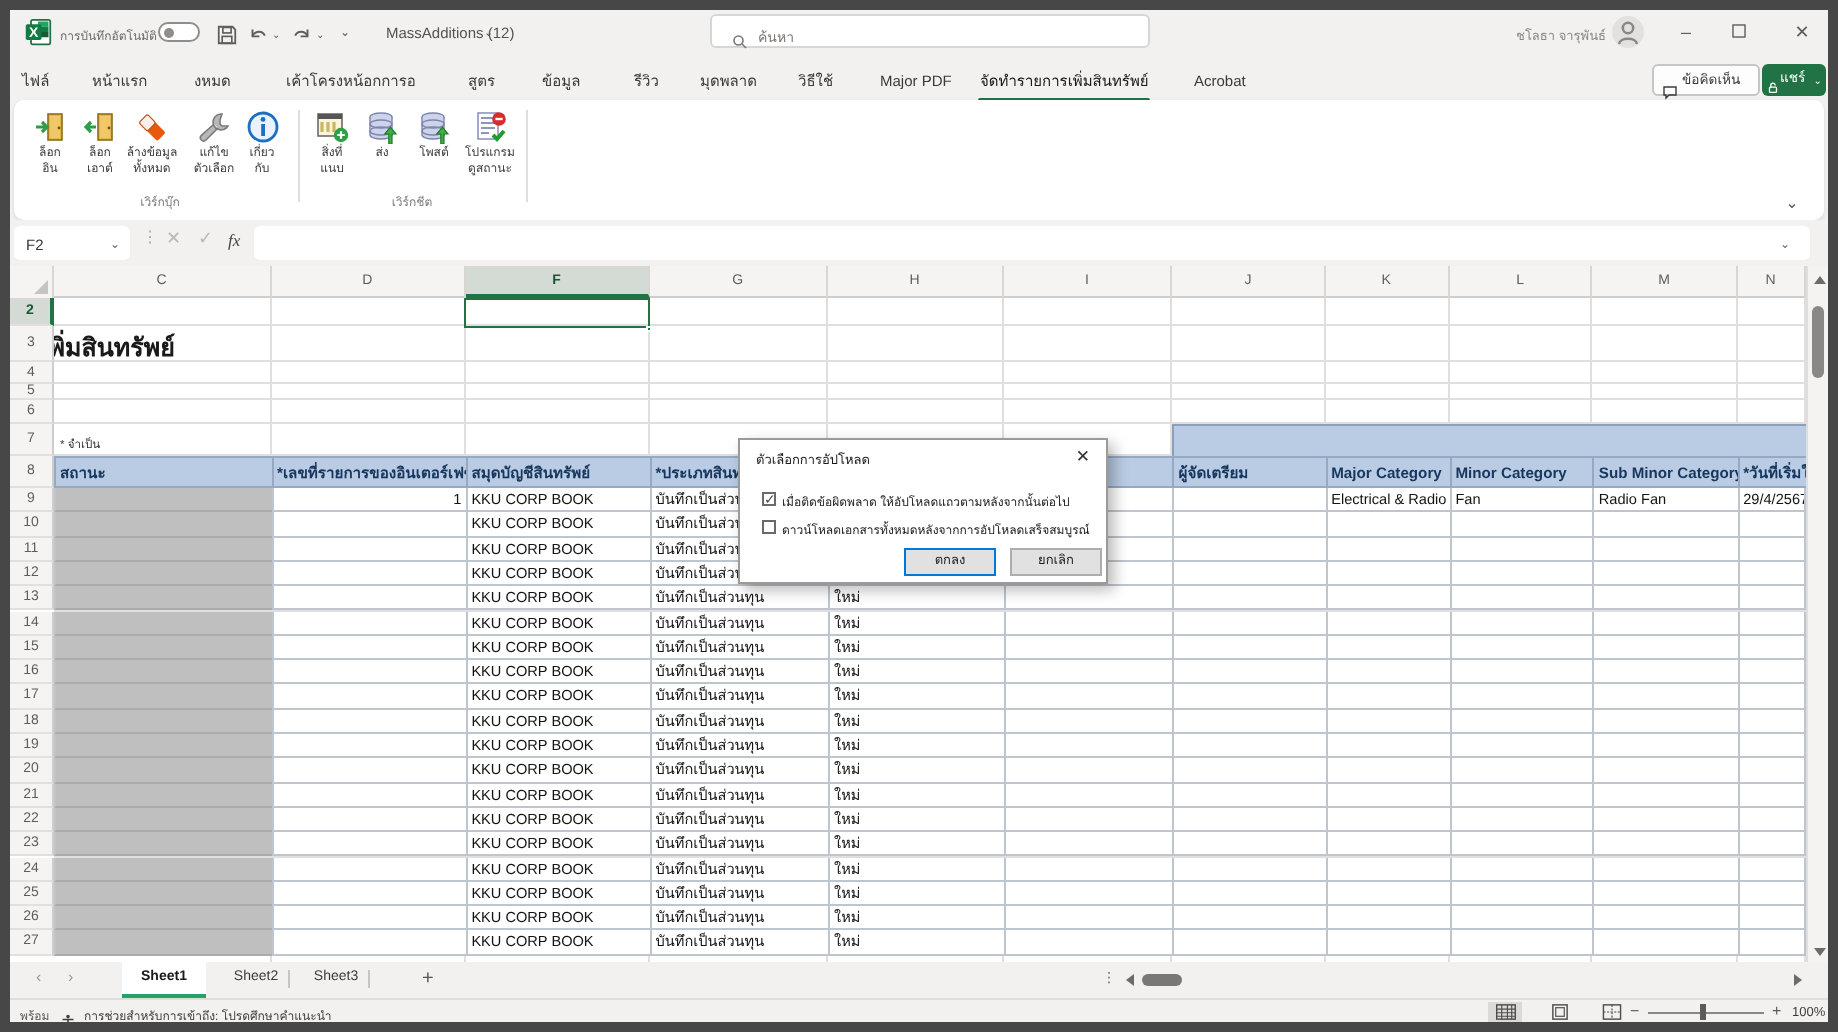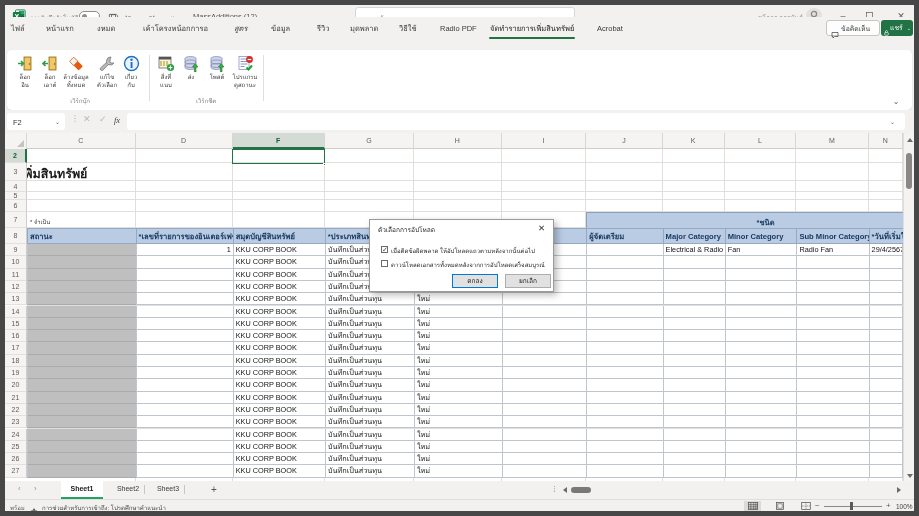--- a/index.html
+++ b/index.html
@@ -16,21 +16,21 @@
   .qat-caret { position:absolute; top:9px; font-size:5px; color:#605e5c; }
   .doc-title { position:absolute; left:188px; top:7px; font-size:7.5px; color:#55534f; white-space:nowrap; }
   .doc-title-caret { position:absolute; left:237px; top:8px; font-size:5.5px; color:#55534f; }
   .searchbox { position:absolute; left:350px; top:2px; width:220px; height:17px; background:#fff; border:1px solid #d8d6d4; border-radius:3px; }
   .searchbox .ph { position:absolute; left:23px; top:4.5px; font-size:7px; color:#7a7876; }
   .user-name { position:absolute; right:111px; top:8px; font-size:6.5px; color:#8a8886; white-space:nowrap; }
   .avatar { position:absolute; left:801px; top:3px; width:16px; height:16px; border-radius:50%; background:#e3e1df; overflow:hidden; }
   .winctl { position:absolute; top:1px; width:16px; height:20px; color:#5f5d5b; font-size:9px; text-align:center; line-height:20px; }
 
   
-  .tabsrow { position:absolute; left:0; top:12px; width:909px; height:23px; background:#f2f1f0; }
+  .tabsrow { position:absolute; left:0; top:24px; width:909px; height:23px; background:#f2f1f0; }
   .rtab { position:absolute; top:4px; height:16px; font-size:7.5px; color:#3b3a39; line-height:15px; white-space:nowrap; }
   .rtab.active { font-weight:normal; color:#1a1a1a; }
   .rtab.active::after { content:""; position:absolute; left:-1px; right:-1px; bottom:-2px; height:2px; background:#217346; border-radius:1px; }
   .comments-btn { position:absolute; left:821px; top:3px; width:54px; height:16px; border:1px solid #c8c6c4; border-radius:3px; background:#fdfdfd; }
   .comments-btn .lb { position:absolute; left:14px; top:2px; font-size:6.8px; color:#3b3a39; line-height:11px; }
   .share-btn { position:absolute; left:876px; top:3px; width:32px; height:16px; border-radius:3px; background:#217346; color:#fff; }
   .share-btn .lb { position:absolute; left:9px; top:2px; font-size:6.8px; line-height:11px; }
   .share-btn .caret { position:absolute; right:2px; top:5px; font-size:5px; }
 
   
@@ -158,26 +158,26 @@
         <div style="position: absolute; left: 861px; top: 7px; width: 7px; height: 7px; line-height: 0; font-size: 0px;"><svg width="7" height="7" viewBox="0 0 10 10">
             <rect x="0.7" y="0.7" width="8.6" height="8.6" fill="none" stroke="#5f5d5b" stroke-width="1"></rect>
           </svg></div>
         <div class="winctl" style="left: 888px;">✕</div>
       </div>
       <div class="tabsrow">
         <div class="rtab" style="left: 6px;">ไฟล์</div>
         <div class="rtab" style="left: 41px;">หน้าแรก</div>
         <div class="rtab" style="left: 92px;">งหมด</div>
         <div class="rtab" style="left: 138px;">เค้าโครงหน้อกการอ</div>
-        <div class="rtab" style="left: 229px; font-style: italic;">สูตร</div>
+        <div class="rtab" style="left: 229px;">สูตร</div>
         <div class="rtab" style="left: 266px;">ข้อมูล</div>
         <div class="rtab" style="left: 312px;">รีวิว</div>
         <div class="rtab" style="left: 345px;">มุดพลาด</div>
         <div class="rtab" style="left: 394px;">วิธีใช้</div>
-        <div class="rtab" style="left: 435px;">Radio PDF</div>
+        <div class="rtab" style="left: 435px;">Major PDF</div>
         <div class="rtab active" style="left: 485px;">จัดทำรายการเพิ่มสินทรัพย์</div>
         <div class="rtab" style="left: 592px;">Acrobat</div>
         <div class="comments-btn">
           <div style="position: absolute; left: 4px; top: 4px;"><svg width="8" height="8" viewBox="0 0 16 16">
               <path d="M2 3 h12 v8 h-7 l-3 3 v-3 h-2 z" fill="none" stroke="#3b3a39" stroke-width="1.4"></path>
             </svg></div>
           <div class="lb">ข้อคิดเห็น</div>
         </div>
         <div class="share-btn">
           <div style="position: absolute; left: 2px; top: 3px;"><svg width="7" height="8" viewBox="0 0 16 16">
@@ -390,21 +390,20 @@
         <div class="rowhdr" style="top: 283.2px; height: 12.3px; line-height: 12.3px;">23</div>
         <div class="rowhdr" style="top: 295.5px; height: 12.3px; line-height: 12.3px;">24</div>
         <div class="rowhdr" style="top: 307.8px; height: 12.3px; line-height: 12.3px;">25</div>
         <div class="rowhdr" style="top: 320.1px; height: 12.3px; line-height: 12.3px;">26</div>
         <div class="rowhdr" style="top: 332.4px; height: 12.3px; line-height: 12.3px;">27</div>
         <div class="cell" style="left: 22px; top: 30px; width: 200px; height: 18px; overflow: hidden;">
           <div style="position: absolute; left: -7px; top: 1px; font-size: 12.5px; font-weight: bold; color: rgb(26, 26, 26); white-space: nowrap;">เพิ่มสินทรัพย์</div>
         </div>
         <div class="cell" style="left: 25px; top: 84px; width: 60px; font-size: 5.8px; color: rgb(51, 51, 51);">* จำเป็น</div>
         <div style="position: absolute; left: 581.3px; top: 79px; width: 316.7px; height: 16px; background: rgb(185, 204, 228); border-top: 1px solid rgb(138, 160, 189); border-left: 1px solid rgb(138, 160, 189);"></div>
-        <div class="cell" style="left: 657.6px; top: 83px; width: 206px; text-align: center; font-weight: bold; font-size: 7.5px; color: rgb(23, 55, 94);">*ชนิด</div>
         <div class="cell" style="left: 22px; top: 95px; width: 108.5px; height: 16px; background: rgb(185, 204, 228); border-top: 1px solid rgb(149, 169, 195); border-right: none; border-bottom: 1px solid rgb(149, 169, 195); border-left: 1px solid rgb(149, 169, 195); border-image: initial; font-weight: bold; font-size: 7.6px; color: rgb(23, 55, 94); line-height: 15px; padding-left: 2px;">สถานะ</div>
         <div class="cell" style="left: 130.5px; top: 95px; width: 97.2px; height: 16px; background: rgb(185, 204, 228); border-top: 1px solid rgb(149, 169, 195); border-right: none; border-bottom: 1px solid rgb(149, 169, 195); border-left: 1px solid rgb(149, 169, 195); border-image: initial; font-weight: bold; font-size: 7.6px; color: rgb(23, 55, 94); line-height: 15px; padding-left: 2px;">*เลขที่รายการของอินเตอร์เฟซ</div>
         <div class="cell" style="left: 227.7px; top: 95px; width: 92.1px; height: 16px; background: rgb(185, 204, 228); border-top: 1px solid rgb(149, 169, 195); border-right: none; border-bottom: 1px solid rgb(149, 169, 195); border-left: 1px solid rgb(149, 169, 195); border-image: initial; font-weight: bold; font-size: 7.6px; color: rgb(23, 55, 94); line-height: 15px; padding-left: 2px;">สมุดบัญชีสินทรัพย์</div>
         <div class="cell" style="left: 319.8px; top: 95px; width: 89.2px; height: 16px; background: rgb(185, 204, 228); border-top: 1px solid rgb(149, 169, 195); border-right: none; border-bottom: 1px solid rgb(149, 169, 195); border-left: 1px solid rgb(149, 169, 195); border-image: initial; font-weight: bold; font-size: 7.6px; color: rgb(23, 55, 94); line-height: 15px; padding-left: 2px;">*ประเภทสินทรัพย์</div>
         <div class="cell" style="left: 409px; top: 95px; width: 87.6px; height: 16px; background: rgb(185, 204, 228); border-top: 1px solid rgb(149, 169, 195); border-right: none; border-bottom: 1px solid rgb(149, 169, 195); border-left: 1px solid rgb(149, 169, 195); border-image: initial; font-weight: bold; font-size: 7.6px; color: rgb(23, 55, 94); line-height: 15px; padding-left: 2px;"></div>
         <div class="cell" style="left: 496.6px; top: 95px; width: 84.7px; height: 16px; background: rgb(185, 204, 228); border-top: 1px solid rgb(149, 169, 195); border-right: none; border-bottom: 1px solid rgb(149, 169, 195); border-left: 1px solid rgb(149, 169, 195); border-image: initial; font-weight: bold; font-size: 7.6px; color: rgb(23, 55, 94); line-height: 15px; padding-left: 2px;"></div>
         <div class="cell" style="left: 581.3px; top: 95px; width: 76.3px; height: 16px; background: rgb(185, 204, 228); border-top: 1px solid rgb(149, 169, 195); border-right: none; border-bottom: 1px solid rgb(149, 169, 195); border-left: 1px solid rgb(149, 169, 195); border-image: initial; font-weight: bold; font-size: 7.6px; color: rgb(23, 55, 94); line-height: 15px; padding-left: 2px;">ผู้จัดเตรียม</div>
         <div class="cell" style="left: 657.6px; top: 95px; width: 62.1px; height: 16px; background: rgb(185, 204, 228); border-top: 1px solid rgb(149, 169, 195); border-right: none; border-bottom: 1px solid rgb(149, 169, 195); border-left: 1px solid rgb(149, 169, 195); border-image: initial; font-weight: bold; font-size: 7.6px; color: rgb(23, 55, 94); line-height: 15px; padding-left: 2px;">Major Category</div>
         <div class="cell" style="left: 719.7px; top: 95px; width: 71.7px; height: 16px; background: rgb(185, 204, 228); border-top: 1px solid rgb(149, 169, 195); border-right: none; border-bottom: 1px solid rgb(149, 169, 195); border-left: 1px solid rgb(149, 169, 195); border-image: initial; font-weight: bold; font-size: 7.6px; color: rgb(23, 55, 94); line-height: 15px; padding-left: 2px;">Minor Category</div>
         <div class="cell" style="left: 791.4px; top: 95px; width: 72.2px; height: 16px; background: rgb(185, 204, 228); border-top: 1px solid rgb(149, 169, 195); border-right: none; border-bottom: 1px solid rgb(149, 169, 195); border-left: 1px solid rgb(149, 169, 195); border-image: initial; font-weight: bold; font-size: 7.6px; color: rgb(23, 55, 94); line-height: 15px; padding-left: 2px;">Sub Minor Category</div>

